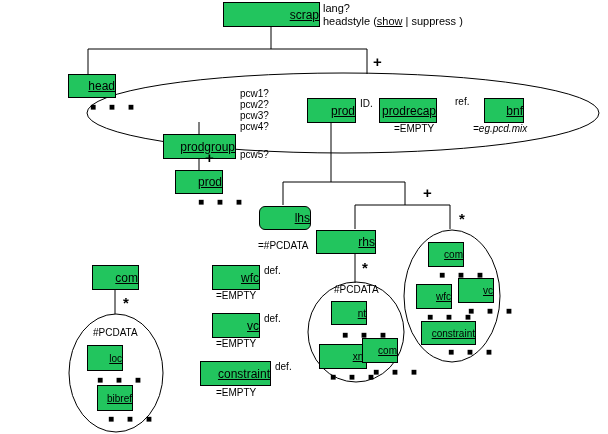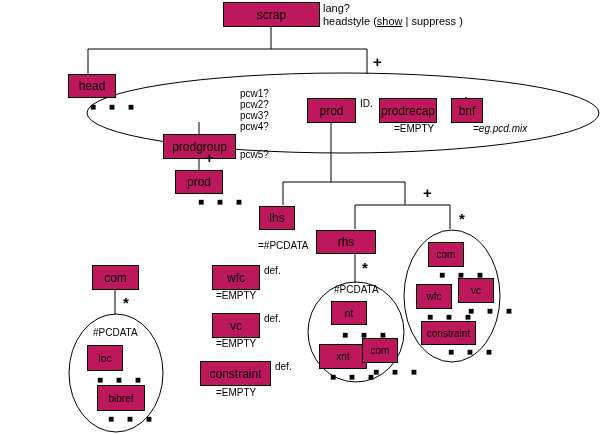--- a/index.html
+++ b/index.html
@@ -1,20 +1,20 @@
 <!DOCTYPE html>
 <html><head>
 <meta charset="utf-8">
 <style>
   html, body { margin: 0; padding: 0; background: #ffffff; }
   body { width: 608px; height: 434px; position: relative; overflow: hidden;
          font-family: "Liberation Sans", "DejaVu Sans", sans-serif; color: #000; }
   svg.lines { position: absolute; left: 0; top: 0; width: 608px; height: 434px; }
-  .box { position: absolute; border: 1px solid #000; background: #be185d; box-sizing: border-box;
-         display: flex; align-items: center; justify-content: center; font-size: 12px; }
+  .box { position: absolute; border: 1px solid #000; background: #22c55e; box-sizing: border-box;
+         display: flex; align-items: center; justify-content: flex-end; font-size: 12px; text-decoration: underline; }
   .box.sm { font-size: 10px; }
   .lbl { position: absolute; font-size: 10px; white-space: nowrap; line-height: 11px; }
   .lbl.big { font-size: 11px; line-height: 13px; }
   .lbl.it { font-style: italic; }
   .dots { position: absolute; font-size: 10px; font-weight: bold; letter-spacing: 5px; line-height: 8px; }
   .sym { position: absolute; font-size: 15px; font-weight: bold; line-height: 14px; }
   .u { text-decoration: underline; }
 </style>
 </head>
 <body>
@@ -76,26 +76,26 @@
 
 <div class="box" style="left:307px;top:98px;width:49px;height:25px;">
     <span>prod</span>
   </div>
 <div class="lbl" style="left:360px;top:98px;">ID.</div>
 <div class="box" style="left:379px;top:98px;width:58px;height:25px;">
     <span>prodrecap</span>
   </div>
 <div class="lbl" style="left:394px;top:123px;">=EMPTY</div>
 <div class="lbl" style="left:455px;top:96px;">ref.</div>
-<div class="box" style="left:451px;top:98px;width:32px;height:25px;">
+<div class="box" style="left:484px;top:98px;width:40px;height:25px;">
     <span>bnf</span>
   </div>
 <div class="lbl it" style="left:473px;top:123px;">=eg.pcd.mix</div>
 
-<div class="box" style="left:259px;top:206px;width:36px;height:24px;">
+<div class="box" style="left:259px;top:206px;width:52px;height:24px;border-radius:6px;">
     <span>lhs</span>
   </div>
 <div class="lbl" style="left:258px;top:240px;">=#PCDATA</div>
 
 <div class="sym" style="left:423px;top:186px;">+</div>
 
 <div class="box" style="left:316px;top:230px;width:60px;height:24px;">
     <span>rhs</span>
   </div>
 <div class="sym" style="left:362px;top:261px;">*</div>
@@ -133,21 +133,21 @@
 
 <div class="box" style="left:92px;top:265px;width:47px;height:25px;">
     <span>com</span>
   </div>
 <div class="sym" style="left:123px;top:296px;">*</div>
 <div class="lbl" style="left:93px;top:327px;">#PCDATA</div>
 <div class="box sm" style="left:87px;top:345px;width:36px;height:26px;">
     <span>loc</span>
   </div>
 <div class="dots" style="left:97px;top:376px;">■ ■ ■</div>
-<div class="box sm" style="left:97px;top:385px;width:48px;height:26px;">
+<div class="box sm" style="left:97px;top:385px;width:36px;height:26px;">
     <span>bibref</span>
   </div>
 <div class="dots" style="left:108px;top:415px;">■ ■ ■</div>
 
 <div class="box" style="left:212px;top:265px;width:48px;height:25px;">
     <span>wfc</span>
   </div>
 <div class="lbl" style="left:264px;top:265px;">def.</div>
 <div class="lbl" style="left:216px;top:290px;">=EMPTY</div>
 <div class="box" style="left:212px;top:313px;width:48px;height:25px;">

